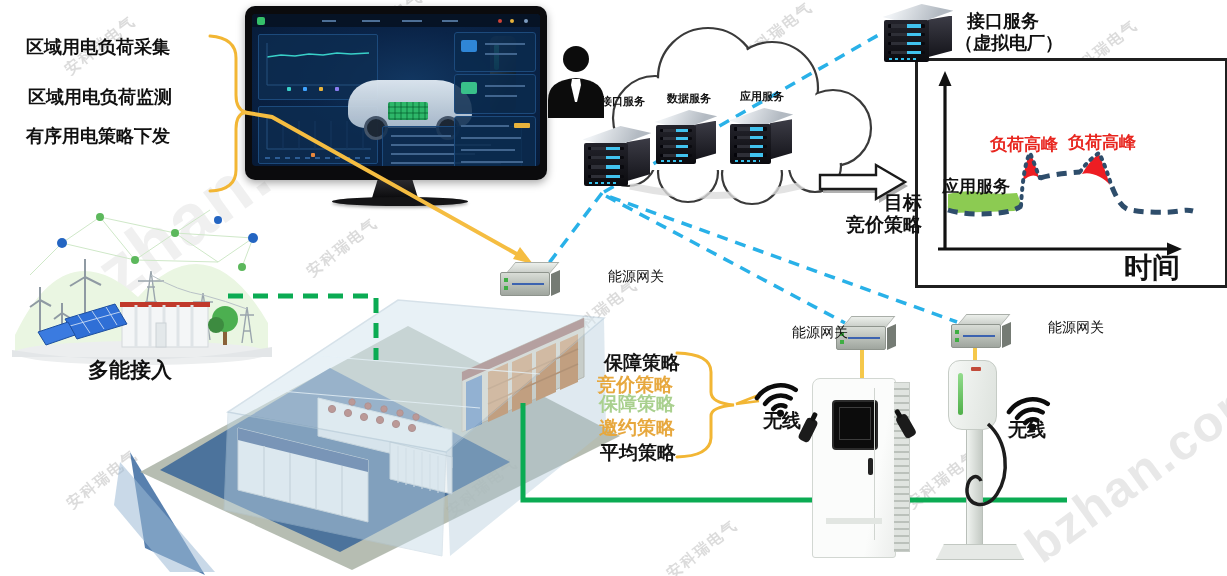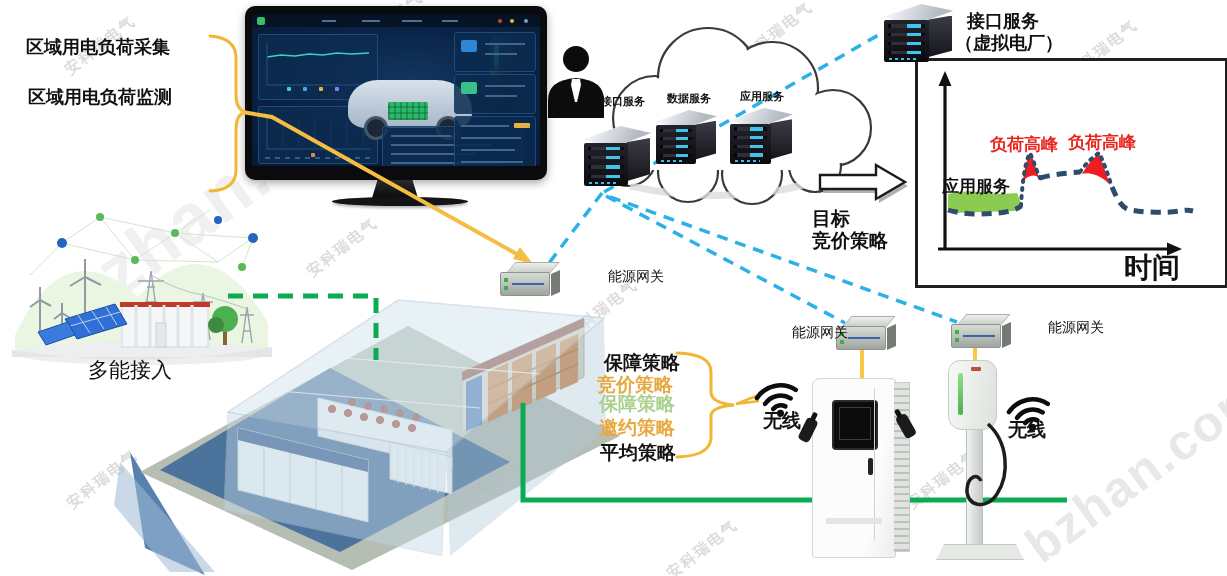--- a/index.html
+++ b/index.html
@@ -96,25 +96,25 @@
   #wallbox .wb-logo{position:absolute;left:22px;top:6px;width:10px;height:4px;background:#c24b3a;border-radius:1px;}
   
   .wifi{position:absolute;z-index:5;transform:rotate(-12deg);}
   .wifi path{stroke:#0c0c0c;stroke-width:4.4;fill:none;stroke-linecap:round;}
   .wifi circle{fill:#0c0c0c;}
   .wifi-label{position:absolute;font-size:19px;font-weight:700;z-index:5;}
   
   #chart-box{left:915px;top:58px;width:307px;height:224px;background:#fff;border:3px solid #1f1f1f;z-index:2;}
   .ch-label{position:absolute;font-weight:700;white-space:nowrap;}
   
-  .goal-label{position:absolute;left:812px;top:208px;width:110px;text-align:left;font-size:19px;font-weight:700;
+  .goal-label{position:absolute;left:812px;top:192px;width:110px;text-align:right;font-size:19px;font-weight:700;
       line-height:22px;z-index:5;white-space:nowrap;}
   #vpp-label{left:955px;top:10px;font-size:18px;font-weight:700;line-height:22px;z-index:5;white-space:nowrap;}
   #vpp-label .l1{padding-left:12px;}
-  #me-caption{left:88px;top:356px;font-size:21px;font-weight:400;z-index:5;}
+  #me-caption{left:88px;top:356px;font-size:21px;font-weight:700;z-index:5;}
   .strategy{position:absolute;font-size:19px;font-weight:700;z-index:5;white-space:nowrap;}
   .st-gold{color:#e7a83e;} .st-green{color:#a9d08e;} .st-black{color:#141414;}
   #person{left:544px;top:44px;z-index:2;}
 </style>
 </head>
 <body>
 
 <div id="stage">
 
   <div class="wm-site big" style="left:30px;top:150px;">bzhan.com</div>
@@ -474,20 +474,21 @@
     <path d="M5,17 A27,27 0 0 1 43,17"></path>
       <path d="M11.5,24 A18,18 0 0 1 36.5,24"></path>
       <path d="M18,30.5 A9.5,9.5 0 0 1 30,30.5"></path>
     <circle cx="24" cy="36" r="3.4"></circle>
   </svg>
   <div class="wifi-label" style="left:763px;top:408px;">无线</div>
   <div class="wifi-label" style="left:1008px;top:417px;">无线</div>
 
   <div class="req-item" style="left:26px;top:35px;">区域用电负荷采集</div>
   <div class="req-item" style="left:28px;top:85px;">区域用电负荷监测</div>
+  <div class="req-item" style="left:26px;top:124px;">有序用电策略下发</div>
 
   <div class="goal-label">
     <div>目标</div>
     <div>竞价策略</div>
   </div>
 
   <div id="me-caption" class="abs">多能接入</div>
 
   <div class="strategy st-black" style="left:604px;top:350px;">保障策略</div>
   <div class="strategy st-gold" style="left:597px;top:372px;">竞价策略</div>

